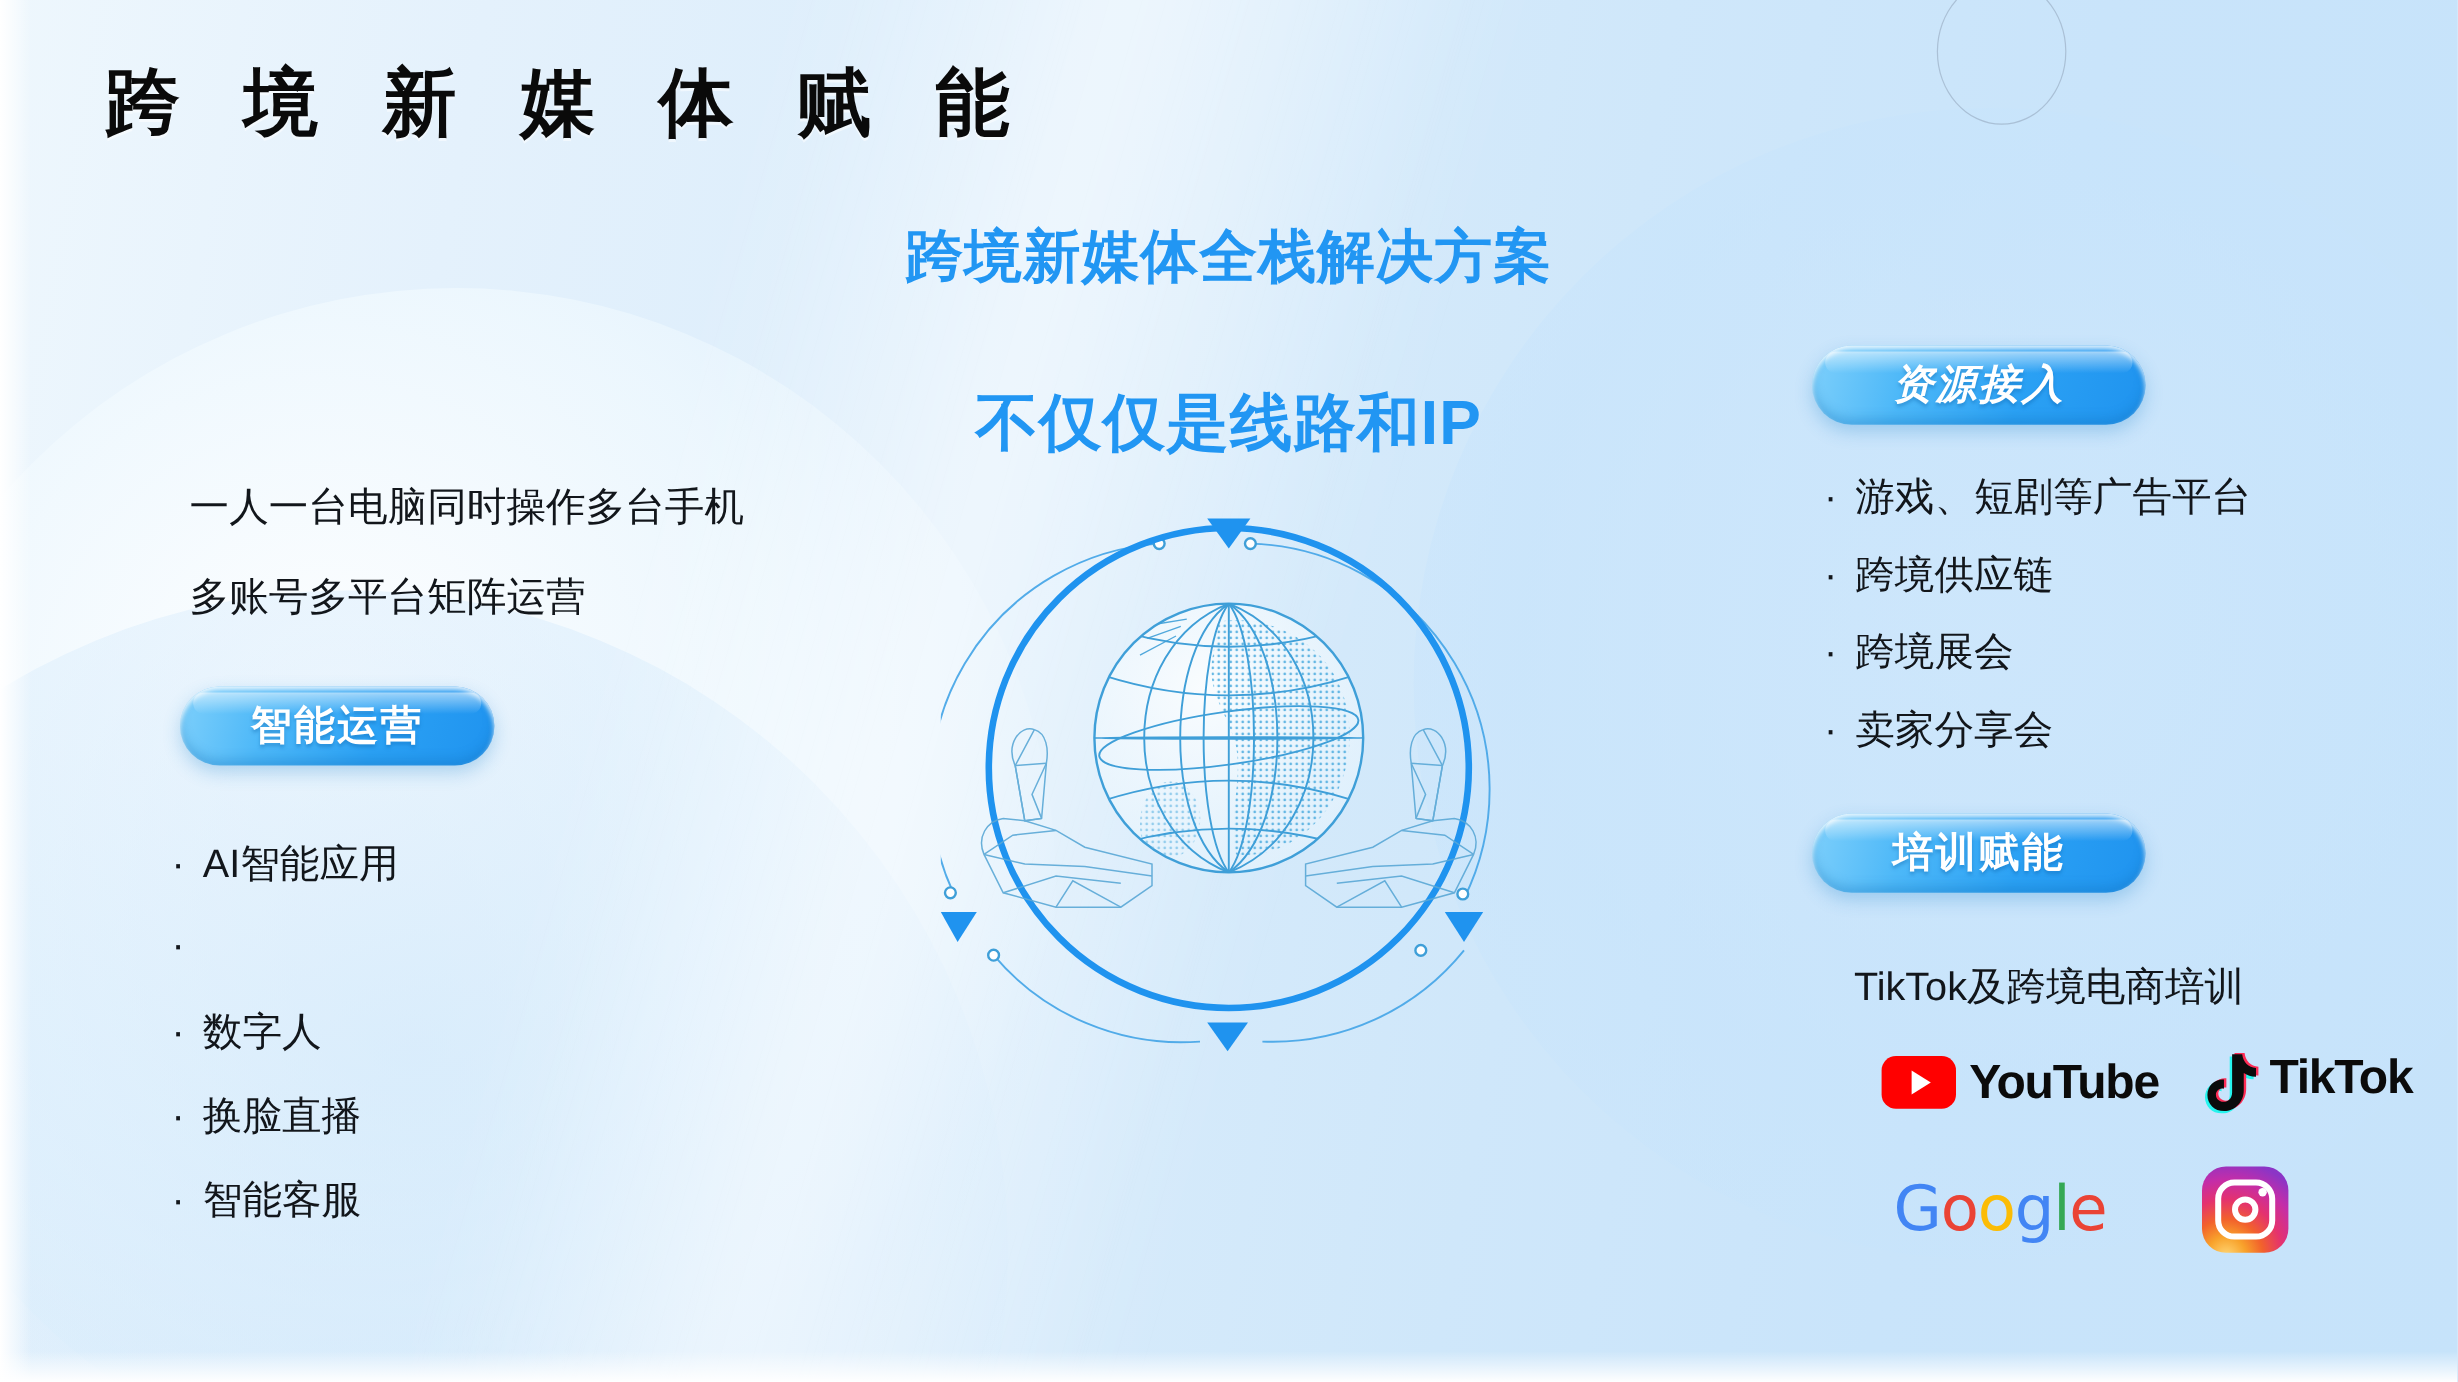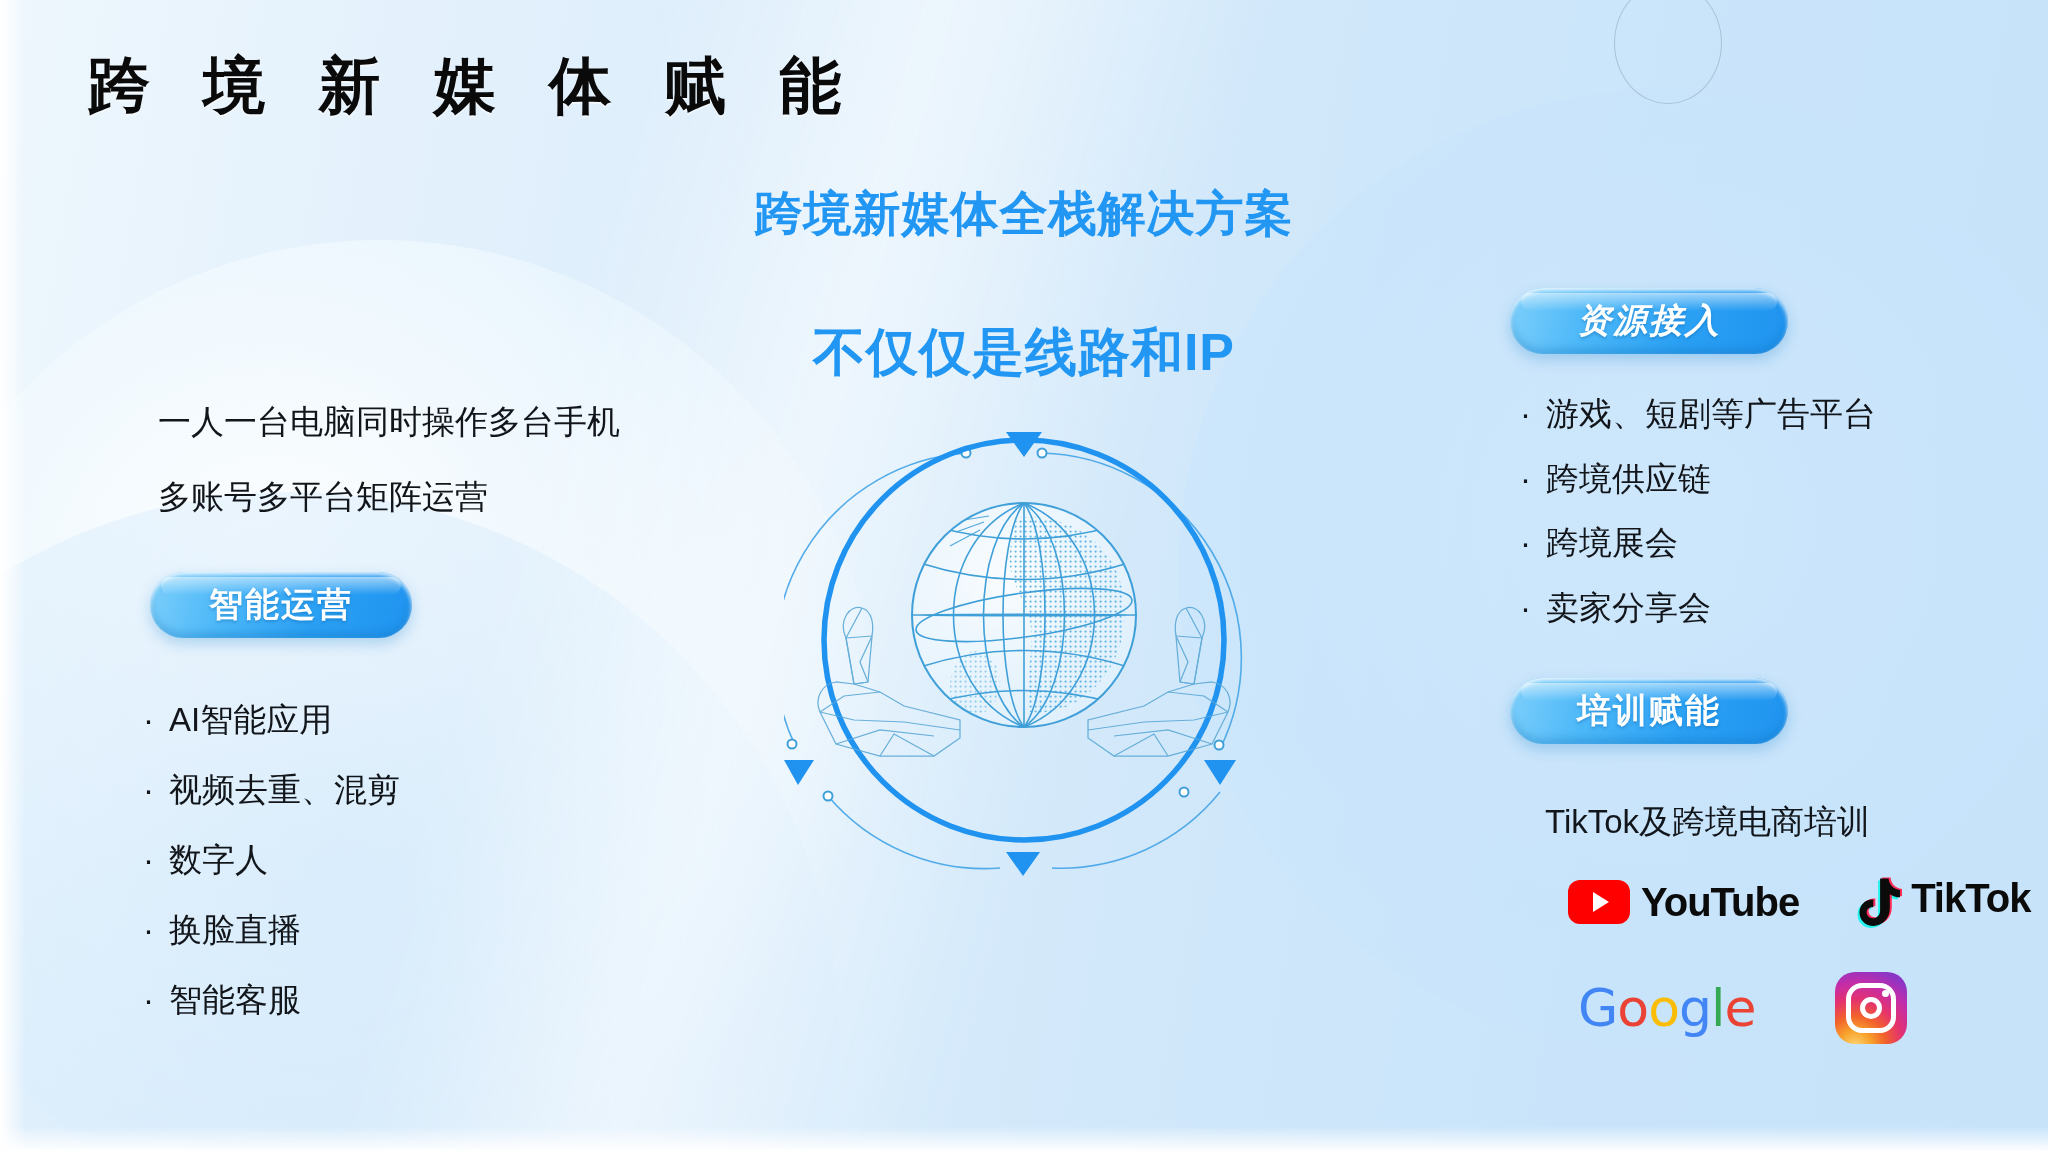--- a/index.html
+++ b/index.html
@@ -108,21 +108,21 @@
 
   .rb-1{ left:1520px; top:392px; }
   .rb-2{ left:1520px; top:457px; }
   .rb-3{ left:1520px; top:521px; }
   .rb-4{ left:1520px; top:586px; }
 
   .l-training-1{ left:1545px; top:800px; font-size:33px; }
 
   
   .logo-row{ position:absolute; display:flex; align-items:center; }
-  .logo-row-1{ left:1568px; top:876px; gap:58px; }
+  .logo-row-1{ left:1568px; top:876px; gap:38px; }
   .logo-row-2{ left:1578px; top:972px; gap:80px; align-items:center; }
 
   .yt{ display:flex; align-items:center; gap:11px; }
   .yt-badge{
     width:62px; height:44px; background:#ff0000; border-radius:12px;
     display:flex; align-items:center; justify-content:center;
   }
   .yt-play{
     width:0;height:0;border-left:16px solid #fff;
     border-top:10px solid transparent;border-bottom:10px solid transparent;
@@ -269,21 +269,20 @@
   <div class="pill pill-smart">
     <span>智能运营</span>
   </div>
 
   <div class="bullet lb-1">
     <span class="dot">·</span>
     <span>AI智能应用</span>
   </div>
   <div class="bullet lb-2">
     <span class="dot">·</span>
-    <span>视频去重、混剪</span>
   </div>
   <div class="bullet lb-3">
     <span class="dot">·</span>
     <span>数字人</span>
   </div>
   <div class="bullet lb-4">
     <span class="dot">·</span>
     <span>换脸直播</span>
   </div>
   <div class="bullet lb-5">

